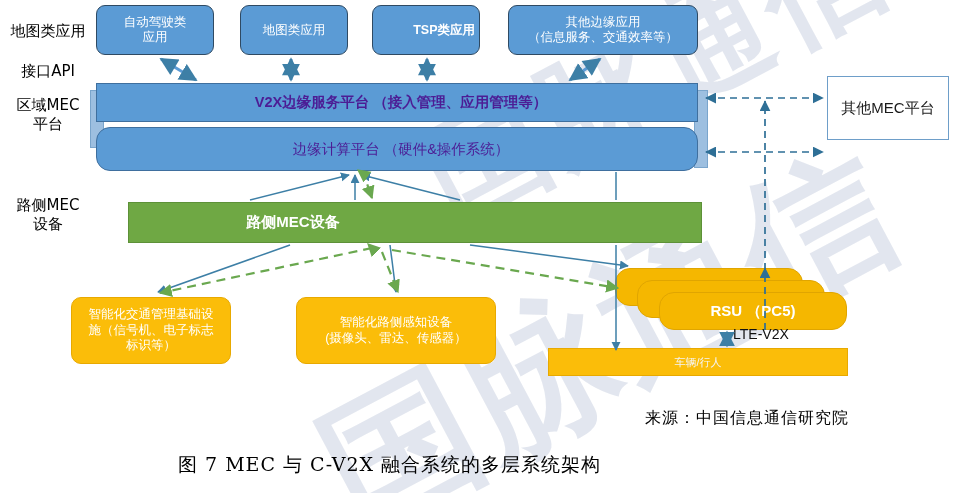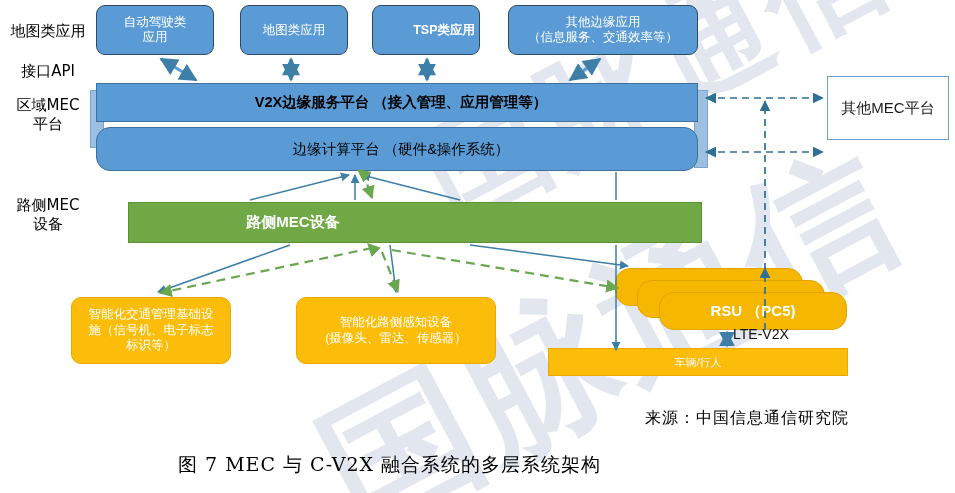--- a/index.html
+++ b/index.html
@@ -29,21 +29,21 @@
   .box{position:absolute;box-sizing:border-box;display:flex;
        align-items:center;justify-content:center;text-align:center;}
 
   .appbox{
     background:#5b9bd5;border:1.6px solid #2f4a63;border-radius:9px;
     color:#ffffff;font-size:12.5px;line-height:15px;padding:2px 4px;
   }
 
   .platbar{
     background:#5b9bd5;border:1px solid #3f6f9e;
-    color:#000000;font-size:14.5px;padding-left:8px;
+    color:#4c1d95;font-size:14.5px;padding-left:8px;
   }
   .platshadow{
     position:absolute;background:#9dbfe0;border:1px solid #7aa5cc;
   }
 
   .mecother{
     background:#ffffff;border:1.6px solid #6e9ec9;color:#1a1a1a;
     font-size:15px;line-height:20px;
   }
 

